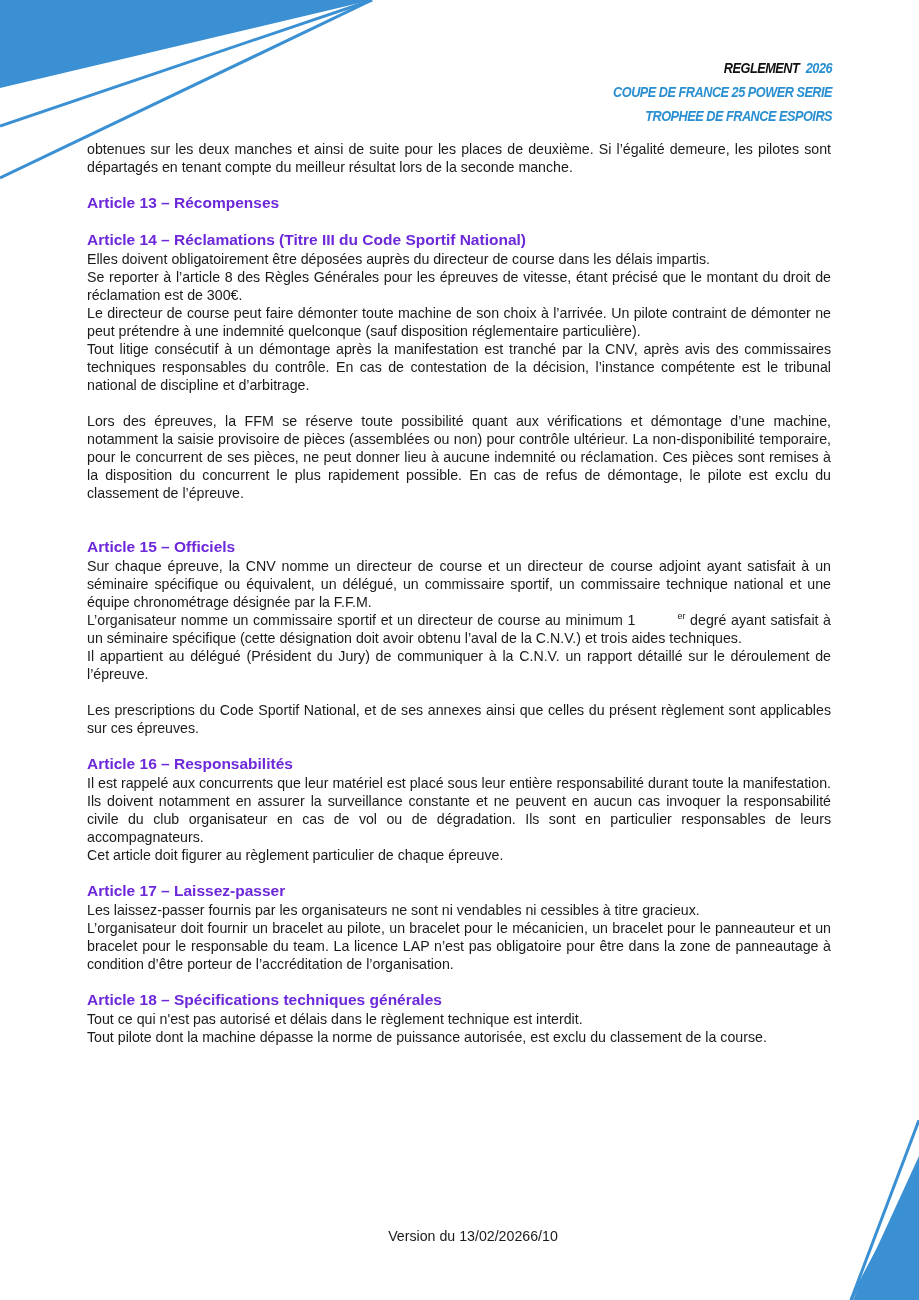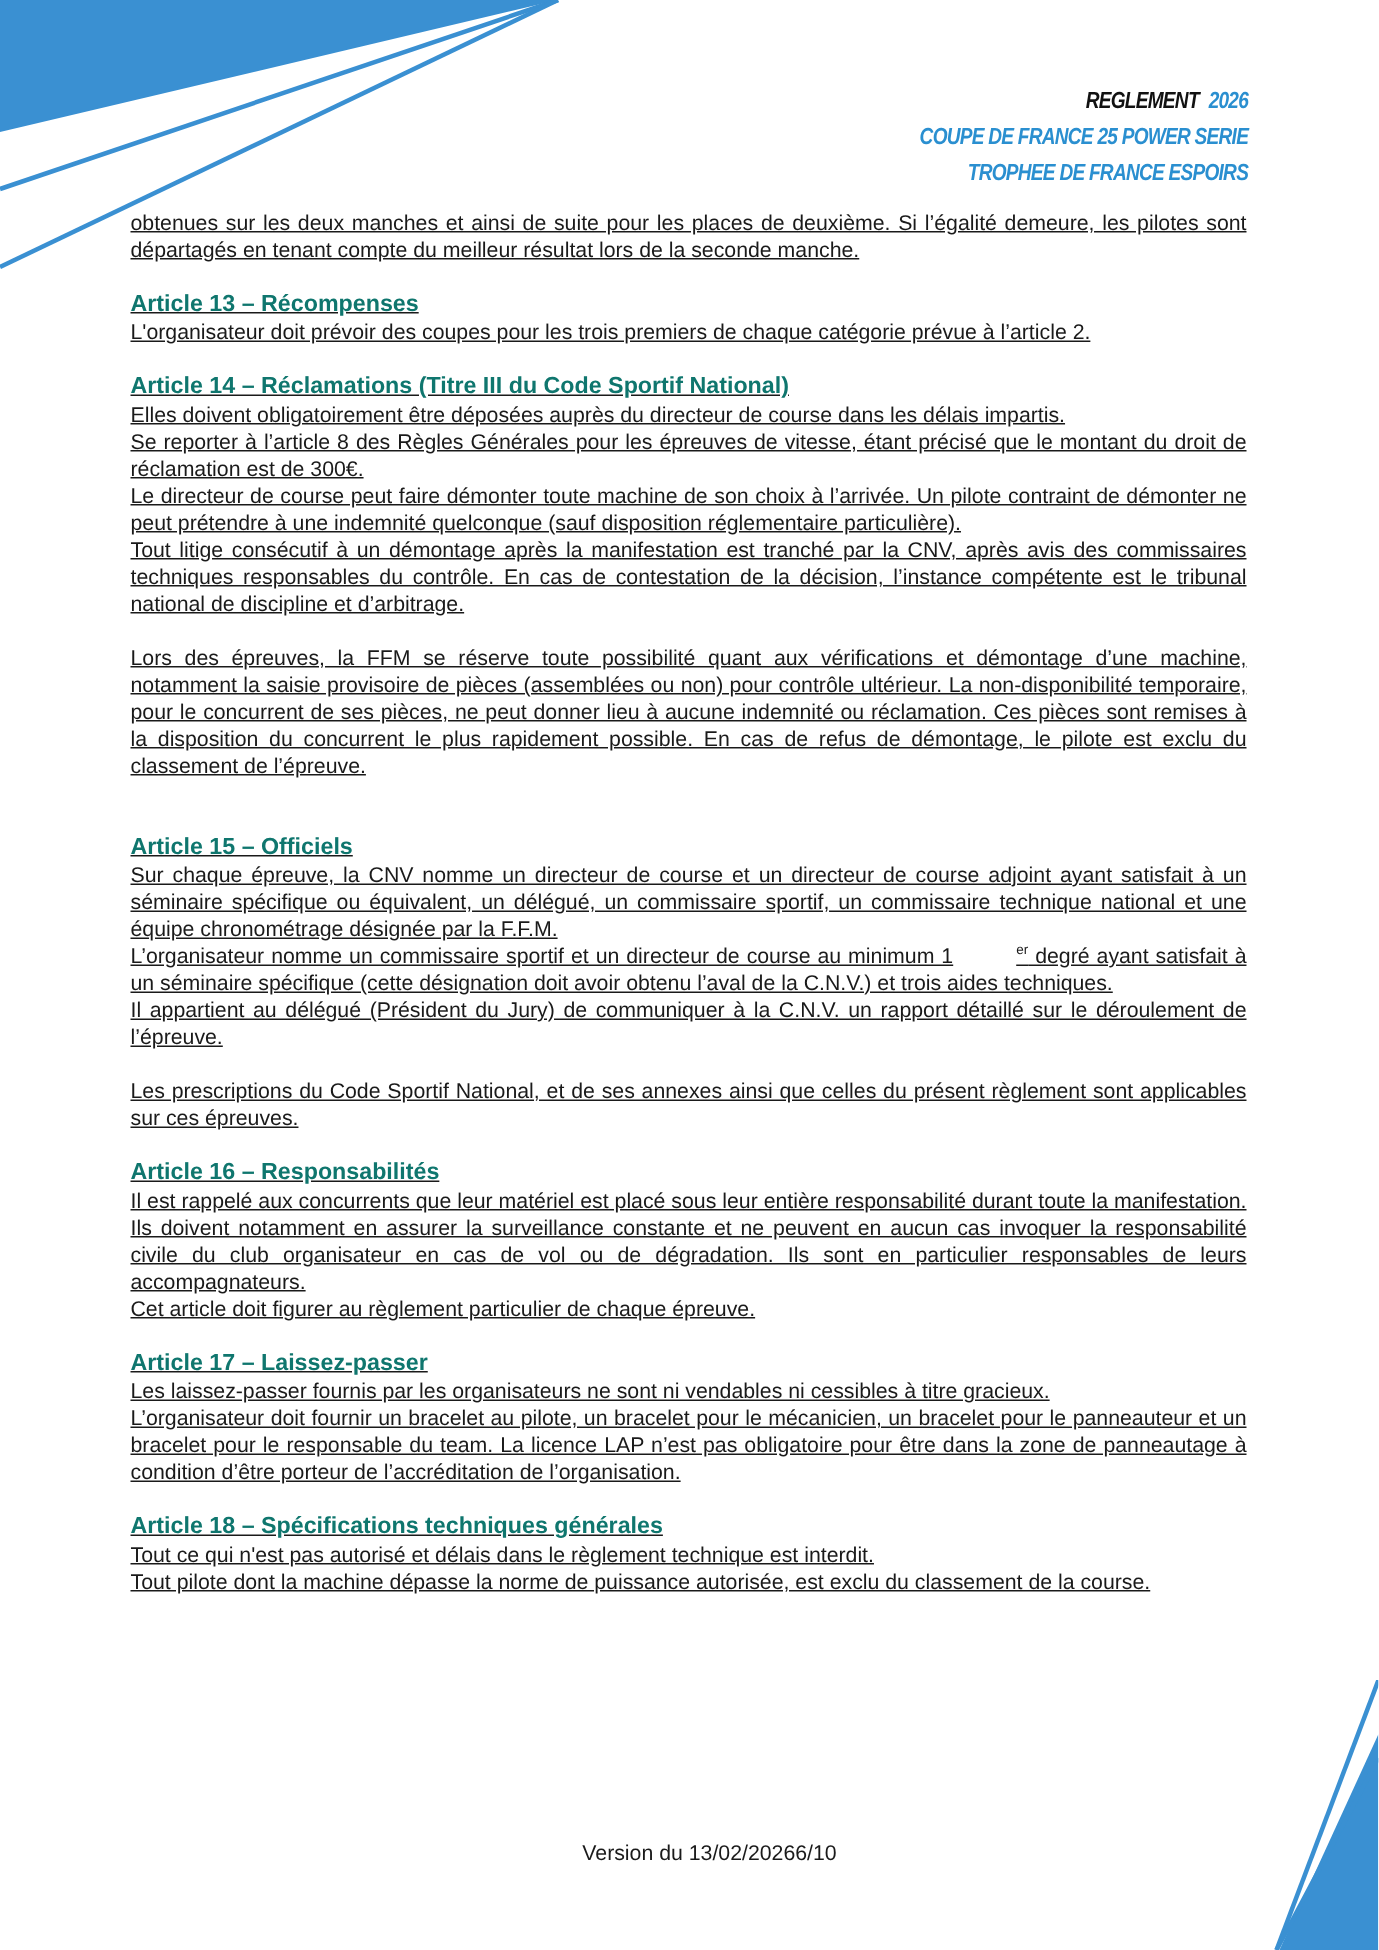--- a/index.html
+++ b/index.html
@@ -16,25 +16,25 @@
     font-family: "Liberation Sans", sans-serif; font-weight: bold; font-style: italic;
     font-size: 15.5px; line-height: 24px; letter-spacing: -0.6px;
     transform: scaleX(0.82); transform-origin: right top;
   }
   .header .l1 { color: #111; }
   .header .year { color: #2a8fd0; margin-left: 8px; }
   .header .blue { color: #2a8fd0; }
 
   .content {
     position: absolute; left: 87px; top: 140px; width: 744px;
-    font-size: 14.2px; line-height: 18px; text-align: justify; text-decoration: underline;
+    font-size: 14.2px; line-height: 18px; text-align: justify;
   }
   .content p { margin: 0; }
   .h {
-    color: #0f766e; font-weight: bold; font-size: 15.5px; line-height: 20px;
+    color: #6d28d9; font-weight: bold; font-size: 15.5px; line-height: 20px;
     margin: 0; text-align: left;
   }
   .gap-s { height: 17px; }
   .gap-m { height: 18px; }
   sup { font-size: 9px; line-height: 0; margin-left: 42px; }
 
   .footer {
     position: absolute; top: 1228px; left: 115px; width: 716px;
     font-size: 14.2px; display: flex; justify-content: center;
   }
@@ -52,21 +52,20 @@
   <div><span class="l1">REGLEMENT</span><span class="year">2026</span></div>
   <div class="blue">COUPE DE FRANCE 25 POWER SERIE</div>
   <div class="blue">TROPHEE DE FRANCE ESPOIRS</div>
 </div>
 
 <div class="content">
   <p>obtenues sur les deux manches et ainsi de suite pour les places de deuxième. Si l’égalité demeure, les pilotes sont départagés en tenant compte du meilleur résultat lors de la seconde manche.</p>
   <div class="gap-s"></div>
 
   <h2 class="h">Article 13 – Récompenses</h2>
-  <p>L'organisateur doit prévoir des coupes pour les trois premiers de chaque catégorie prévue à l’article 2.</p>
   <div class="gap-s"></div>
 
   <h2 class="h">Article 14 – Réclamations (Titre III du Code Sportif National)</h2>
   <p>Elles doivent obligatoirement être déposées auprès du directeur de course dans les délais impartis.</p>
   <p>Se reporter à l’article 8 des Règles Générales pour les épreuves de vitesse, étant précisé que le montant du droit de réclamation est de 300€.</p>
   <p>Le directeur de course peut faire démonter toute machine de son choix à l’arrivée. Un pilote contraint de démonter ne peut prétendre à une indemnité quelconque (sauf disposition réglementaire particulière).</p>
   <p>Tout litige consécutif à un démontage après la manifestation est tranché par la CNV, après avis des commissaires techniques responsables du contrôle. En cas de contestation de la décision, l’instance compétente est le tribunal national de discipline et d’arbitrage.</p>
   <div class="gap-m"></div>
   <p>Lors des épreuves, la FFM se réserve toute possibilité quant aux vérifications et démontage d’une machine, notamment la saisie provisoire de pièces (assemblées ou non) pour contrôle ultérieur. La non-disponibilité temporaire, pour le concurrent de ses pièces, ne peut donner lieu à aucune indemnité ou réclamation. Ces pièces sont remises à la disposition du concurrent le plus rapidement possible. En cas de refus de démontage, le pilote est exclu du classement de l’épreuve.</p>
   <div class="gap-m"></div>

